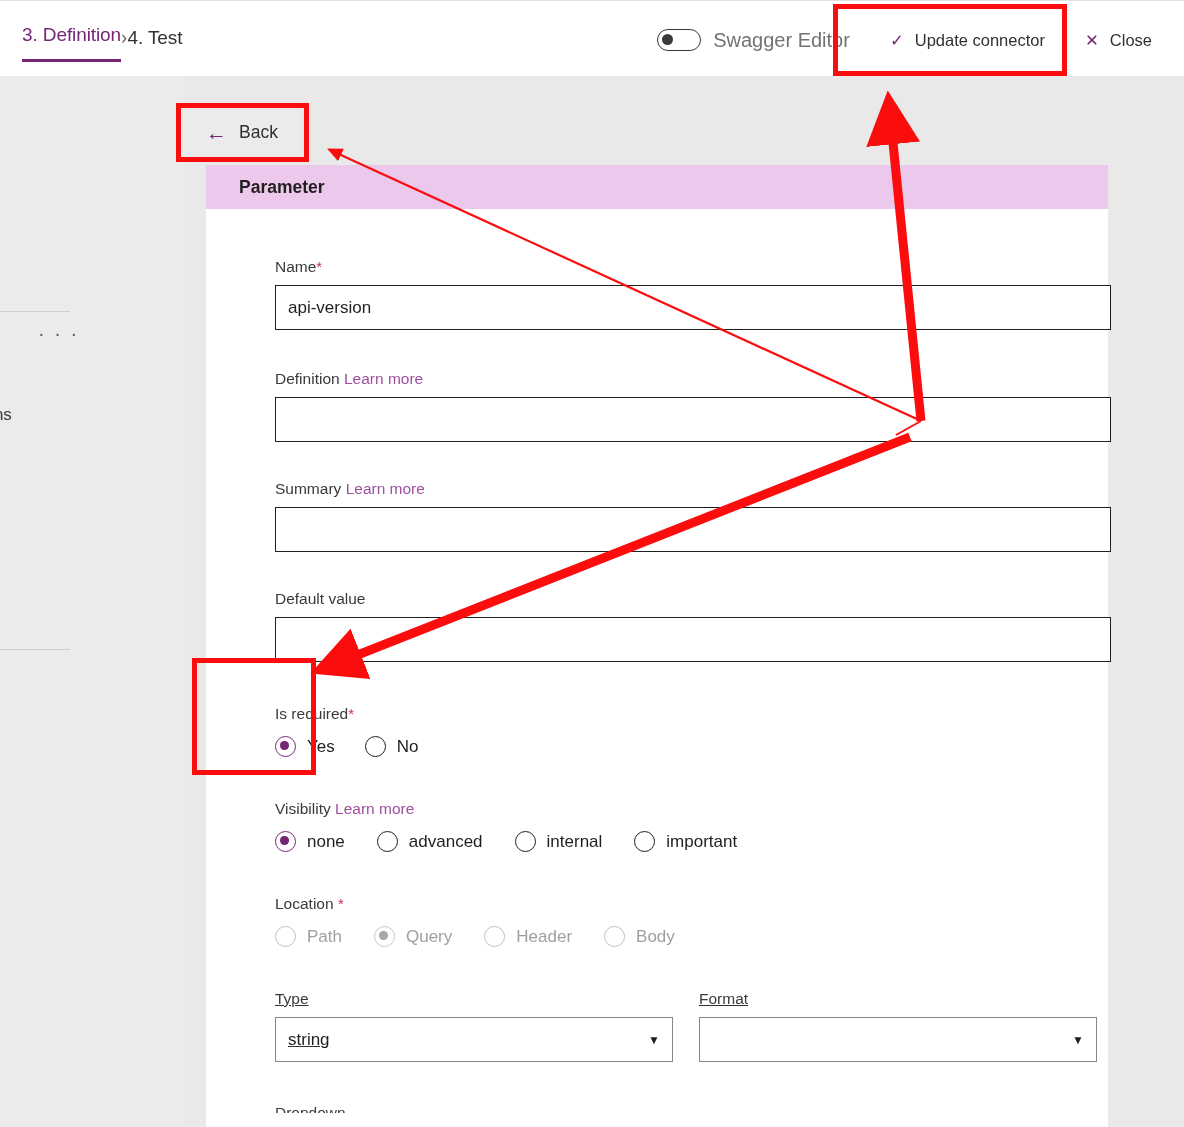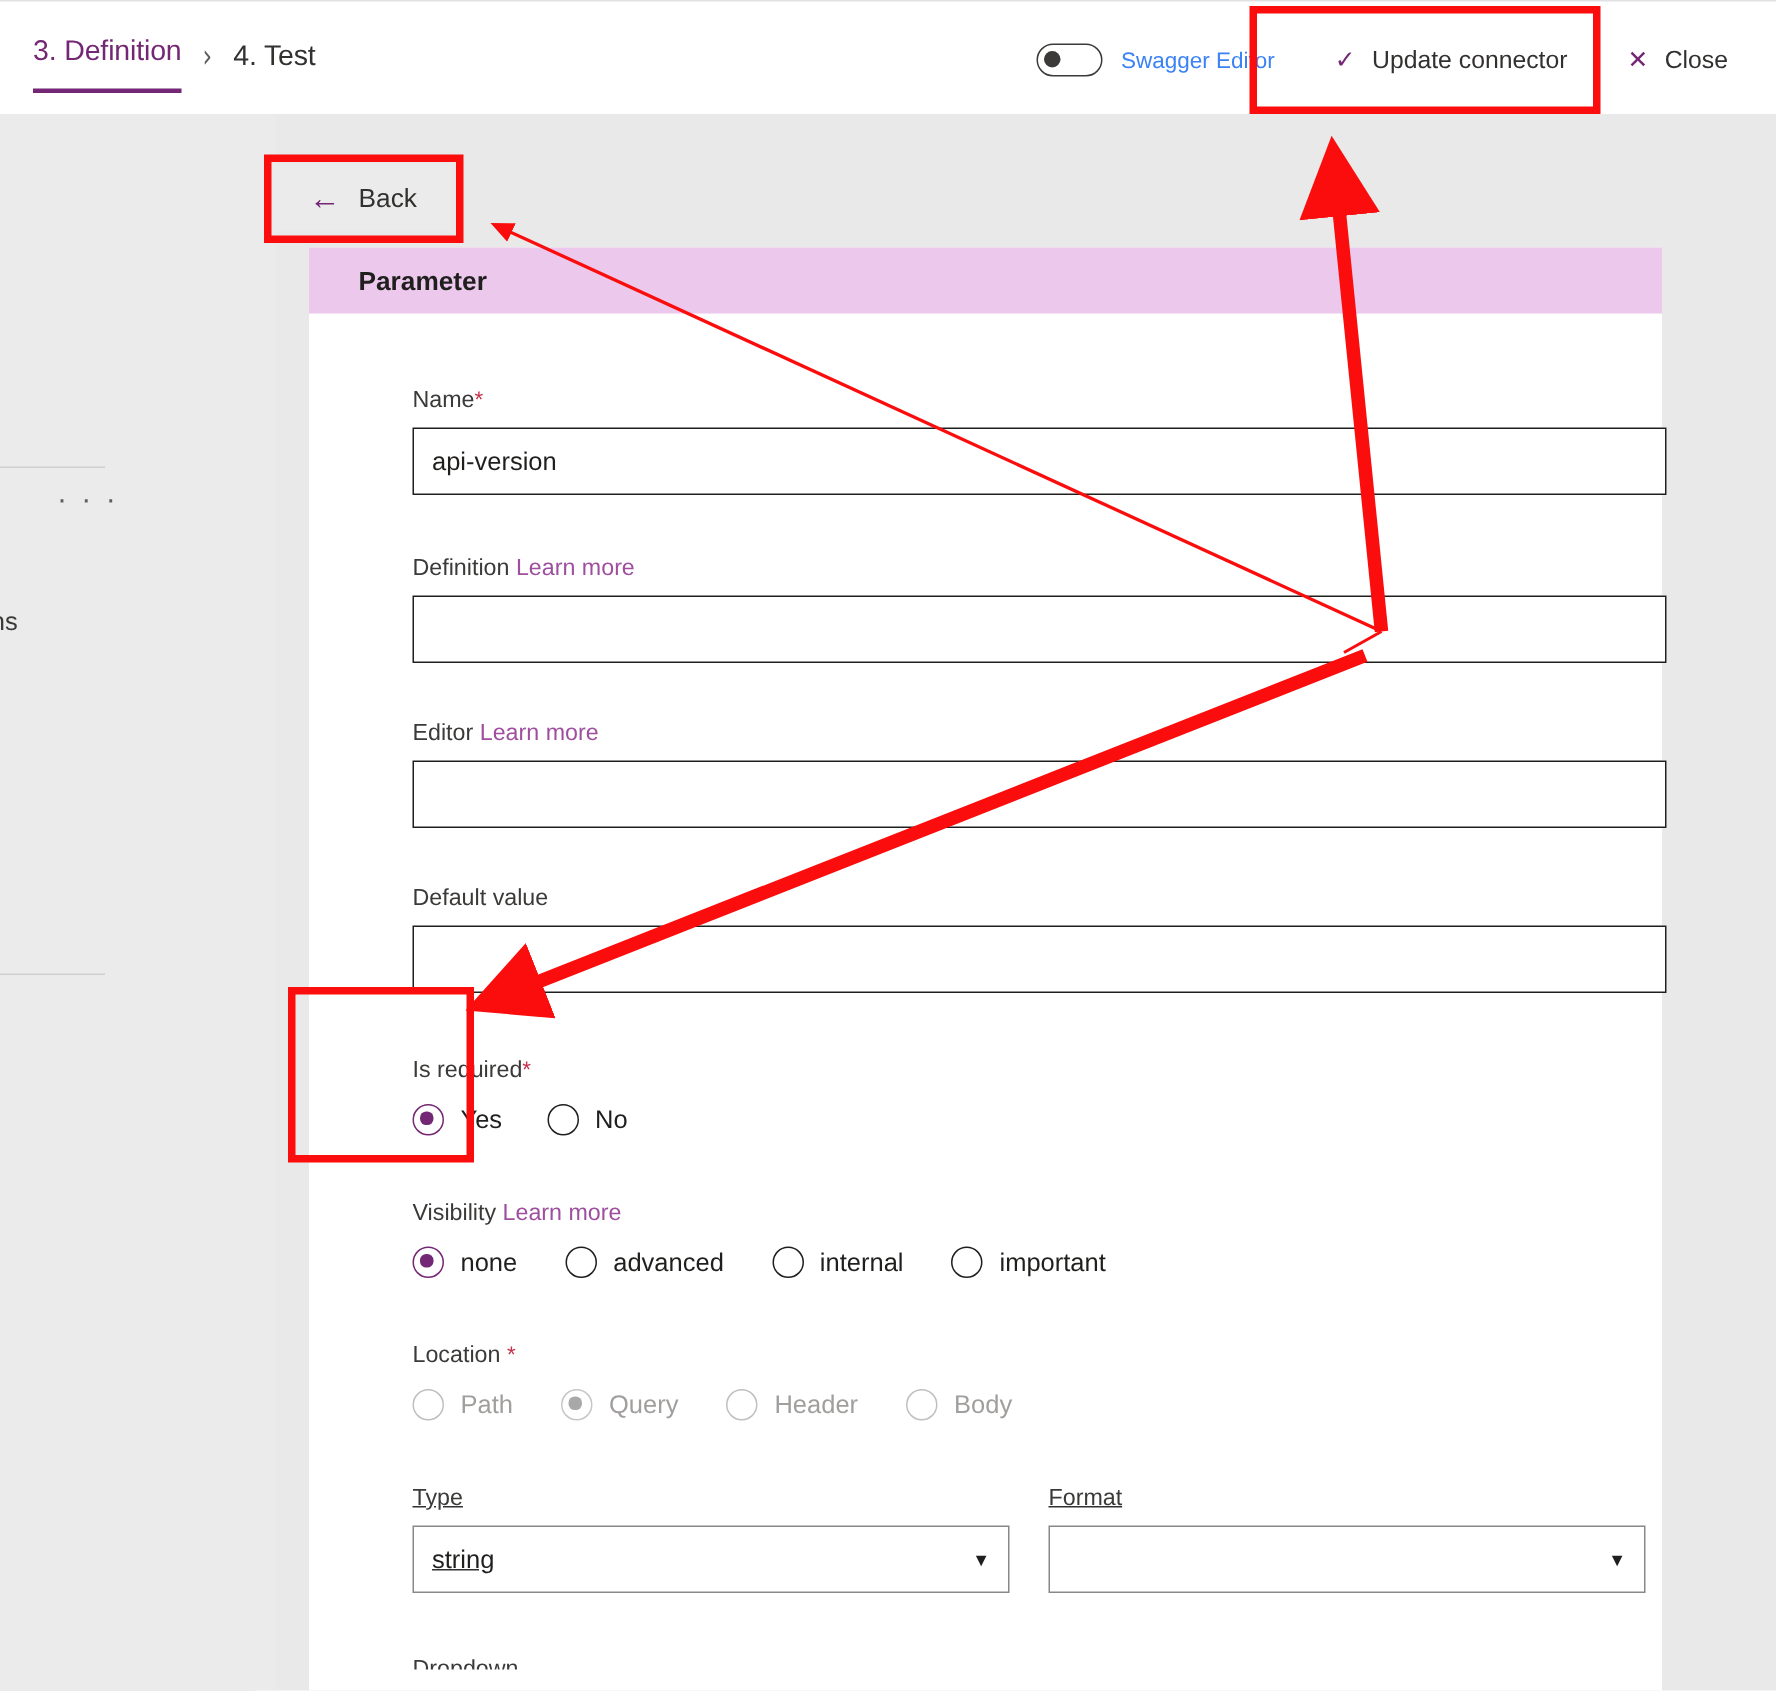--- a/index.html
+++ b/index.html
@@ -25,21 +25,20 @@
     background: #ffffff;
     border-top: 1px solid #e1e1e1;
     box-sizing: border-box;
   }
   #breadcrumb {
     position: absolute;
     left: 22px;
     top: 22px;
     display: flex;
     align-items: center;
-    gap: 14px;
   }
   .crumb {
     font-size: 19px;
     line-height: 24px;
     letter-spacing: -0.1px;
     white-space: nowrap;
   }
   .crumb.active {
     color: #742774;
     position: relative;
@@ -87,21 +86,21 @@
     position: relative;
     box-sizing: border-box;
   }
   .toggle .knob {
     position: absolute;
     left: 4px; top: 3.6px;
     width: 11px; height: 11px;
     border-radius: 50%;
     background: #3b3a39;
   }
-  .toggle-label { font-size: 15px; color: #3b82f6; white-space: nowrap; }
+  .toggle-label { font-size: 20px; color: #737373; white-space: nowrap; }
 
   .tb-btn {
     display: flex;
     align-items: center;
     gap: 11px;
     padding: 6px 14px;
     font-size: 16.5px;
     color: #323130;
     white-space: nowrap;
     background: transparent;
@@ -396,21 +395,21 @@
     <div class="field" id="f-desc">
       <div class="field-label">
         <span>Definition</span>
         <span class="learn">Learn more</span>
       </div>
       <input class="text-input" type="text" value="" style="">
     </div>
 
     <div class="field" id="f-summary">
       <div class="field-label">
-        <span>Editor</span>
+        <span>Summary</span>
         <span class="learn">Learn more</span>
       </div>
       <input class="text-input" type="text" value="" style="">
     </div>
 
     <div class="field" id="f-default">
       <div class="field-label">Default value</div>
       <input class="text-input" type="text" value="" style="">
     </div>
 

